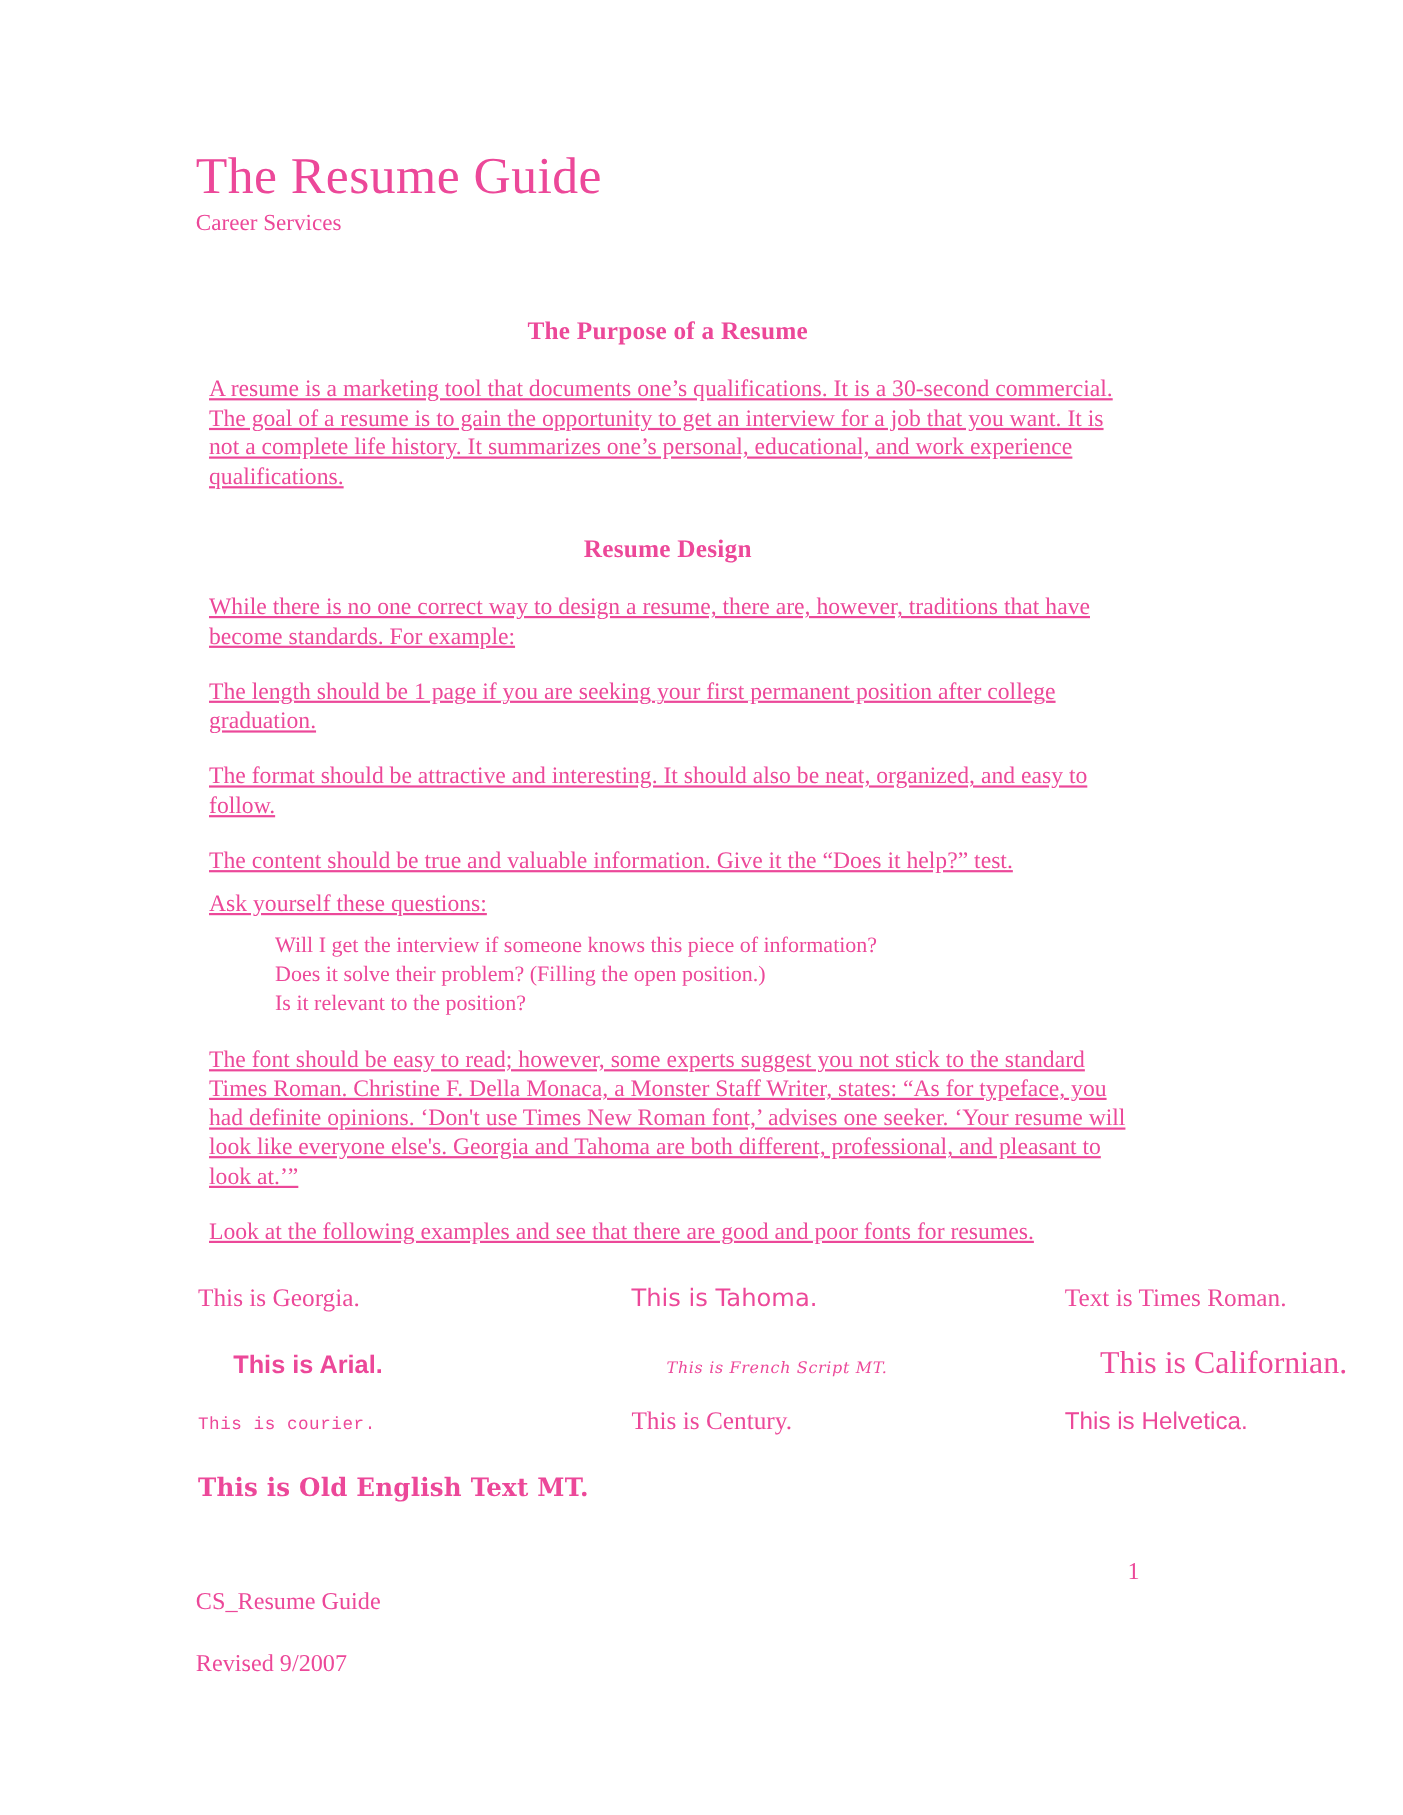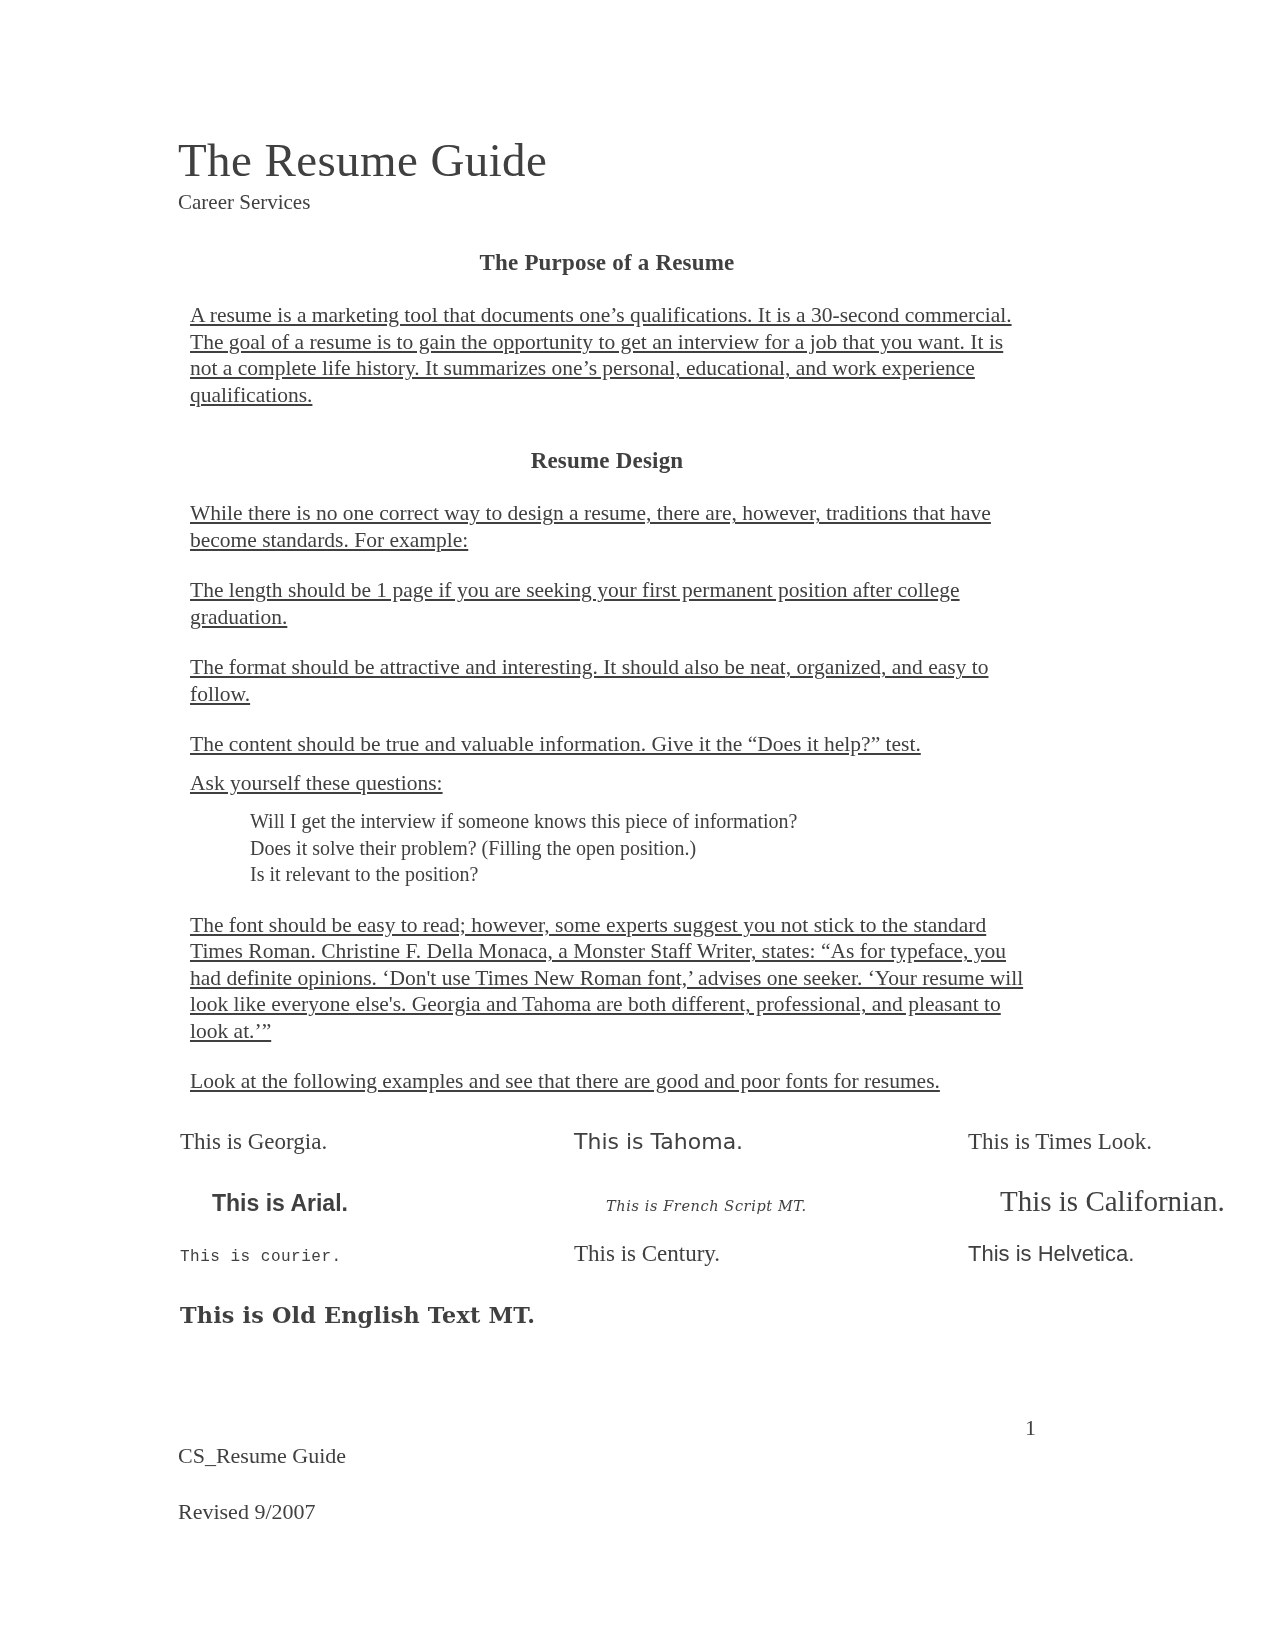--- a/index.html
+++ b/index.html
@@ -8,21 +8,21 @@
     padding: 0;
     background: #ffffff;
   }
   .page {
     position: relative;
     width: 1275px;
     height: 1650px;
     background: #ffffff;
     overflow: hidden;
     font-family: "Century Schoolbook", "Liberation Serif", "DejaVu Serif", serif;
-    color: #404040;
+    color: #ec4899;
   }
   .content {
     position: absolute;
     left: 178px;
     top: 136px;
     width: 858px;
   }
 
   
   .doc-title {
@@ -43,21 +43,21 @@
 
   
   .section-heading {
     text-align: center;
     font-family: "Liberation Serif", "DejaVu Serif", serif;
     font-size: 23px;
     font-weight: bold;
     margin: 0;
     letter-spacing: 0.2px;
   }
-  .h-purpose { margin-top: 36px; }
+  .h-purpose { margin-top: 74px; }
   .h-design  { margin-top: 40px; }
 
   
   .para {
     font-family: "Liberation Serif", "DejaVu Serif", serif;
     font-size: 21.5px;
     line-height: 26.5px;
     margin: 12px;
     text-align: left;
     text-decoration: underline;
@@ -198,21 +198,21 @@
 
     <p class="para gap-md">The font should be easy to read; however, some experts suggest you not stick to the standard Times Roman.  Christine F. Della Monaca, a Monster Staff Writer, states: “As for typeface, you had definite opinions. ‘Don't use Times New Roman font,’ advises one seeker. ‘Your resume will look like everyone else's. Georgia and Tahoma are both different, professional, and pleasant to look at.’”</p>
 
     <p class="para gap-md">Look at the following examples and see that there are good and poor fonts for resumes.</p>
 
     <div class="samples">
 
       <div class="sample-row">
         <div class="sample-cell c1 f-georgia">This is Georgia.</div>
         <div class="sample-cell c2 f-tahoma">This is Tahoma.</div>
-        <div class="sample-cell c3 f-times">This is Times Look.</div>
+        <div class="sample-cell c3 f-times">Text is Times Roman.</div>
       </div>
 
       <div class="sample-row">
         <div class="sample-cell c1 f-arial">This is Arial.</div>
         <div class="sample-cell c2 f-frenchscript">This is French Script MT.</div>
         <div class="sample-cell c3 f-californian">This is Californian.</div>
       </div>
 
       <div class="sample-row">
         <div class="sample-cell c1 f-courier">This is courier.</div>

